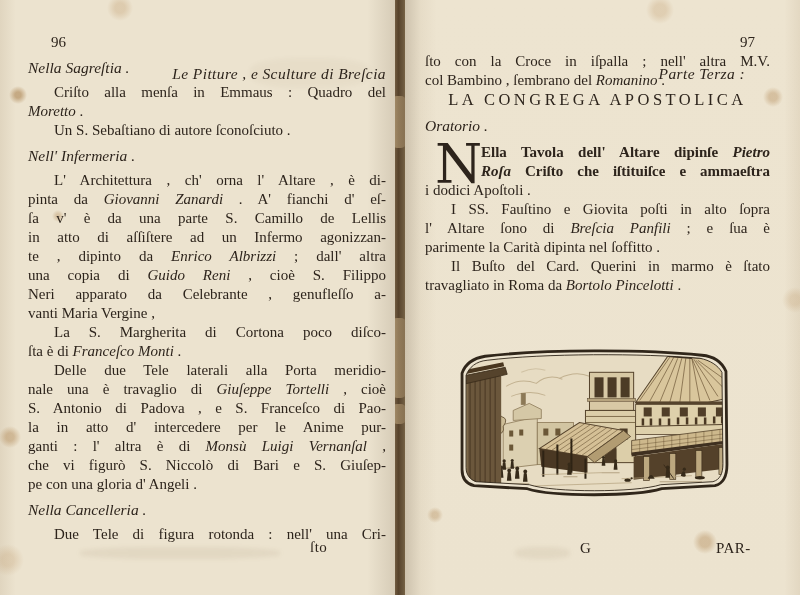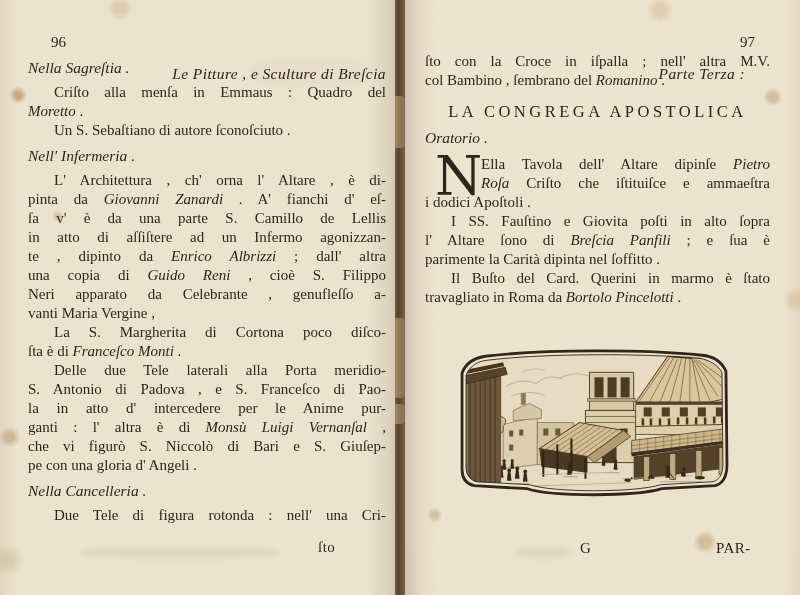--- a/index.html
+++ b/index.html
@@ -44,27 +44,27 @@
   .pagenum{position:absolute;font-size:15px;}
   #left-pagenum{top:34px;left:51px;}
   #right-pagenum{top:34px;left:740px;}
   .body-col{position:absolute;font-size:15px;}
   #left-body{top:52px;left:28px;width:358px;}
   #right-body{top:52px;left:425px;width:345px;}
   .ln{height:19px;line-height:19px;white-space:nowrap;}
   .ln.j{white-space:normal;text-align:justify;text-align-last:justify;}
   .ln.ind{padding-left:26px;}
   .bheading{height:19px;line-height:19px;margin:6px 0;text-align:left;font-style:italic;font-size:15.5px;}
-  .btitle{height:20px;line-height:20px;margin-top:12px;text-align:center;font-size:16.5px;letter-spacing:3.5px;}
+  .btitle{height:20px;line-height:20px;text-align:center;font-size:16.5px;letter-spacing:3.5px;}
   .bpara{margin:0;}
   .dropwrap{position:relative;margin-top:8px;}
   .dropcap{position:absolute;left:10px;top:2px;font-size:54px;line-height:40px;font-family:"DejaVu Serif",serif;}
-  .dcpad{padding-left:56px;}
+  .dcpad{padding-left:56px;font-weight:bold;}
   .foot{position:absolute;font-size:15px;letter-spacing:.5px;}
-  #left-catchword{top:539px;left:318px;}
+  #left-catchword{top:539px;left:310px;}
   #right-signature{top:540px;left:580px;}
   #right-catchword{top:540px;left:716px;}
   .ghost{position:absolute;background:rgba(110,85,50,.08);filter:blur(2px);border-radius:40%;}
   #engraving-box{position:absolute;left:451px;top:346px;width:286px;height:161px;}
 </style>
 </head>
 <body>
 
 <div id="gutter">
   <div class="cord" style="top:96px;height:52px;"></div>
@@ -97,20 +97,21 @@
       <div class="ln j">una copia di <i>Guido Reni</i> , cioè S. Filippo</div>
       <div class="ln j">Neri apparato da Celebrante , genufleſſo a-</div>
       <div class="ln">vanti Maria Vergine ,</div>
     </div>
     <div class="bpara">
       <div class="ln ind j">La S. Margherita di Cortona poco diſco-</div>
       <div class="ln">ſta è di <i>Franceſco Monti</i> .</div>
     </div>
     <div class="bpara">
       <div class="ln ind j">Delle due Tele laterali alla Porta meridio-</div>
+      <div class="ln j">nale una è travaglio di <i>Giuſeppe Tortelli</i> , cioè</div>
       <div class="ln j">S. Antonio di Padova , e S. Franceſco di Pao-</div>
       <div class="ln j">la in atto d' intercedere per le Anime pur-</div>
       <div class="ln j">ganti : l' altra è di <i>Monsù Luigi Vernanſal</i> ,</div>
       <div class="ln j">che vi figurò S. Niccolò di Bari e S. Giuſep-</div>
       <div class="ln">pe con una gloria d' Angeli .</div>
     </div>
     <div class="bheading">Nella Cancelleria .</div>
     <div class="bpara">
       <div class="ln ind j">Due Tele di figura rotonda : nell' una Cri-</div>
     </div>

